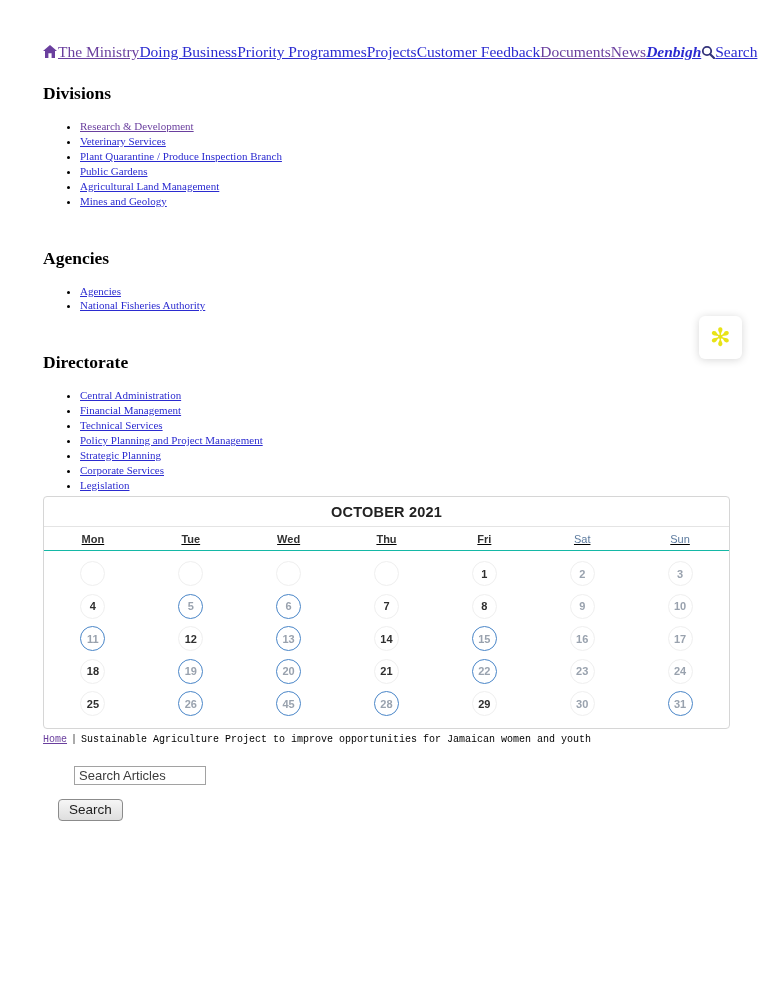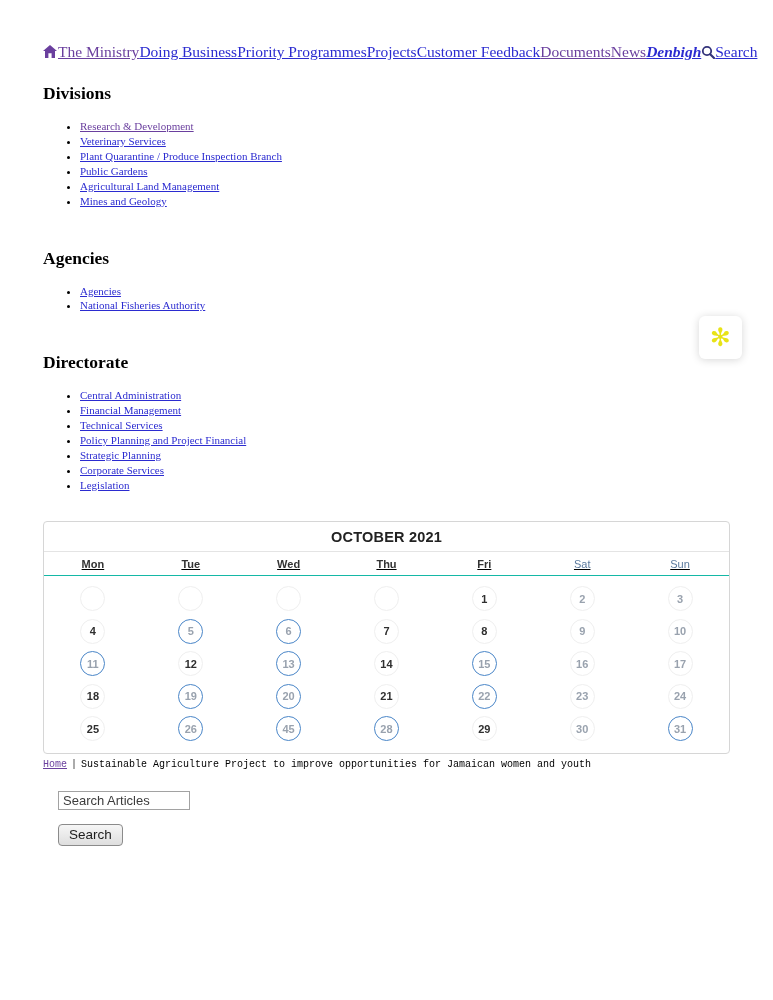--- a/index.html
+++ b/index.html
@@ -22,21 +22,21 @@
   section.list-section{margin-top:40px;}
   section.list-section:first-of-type{margin-top:21px;}
   h2.section-title{margin:0;font-size:17.5px;font-weight:bold;color:#000;}
   ul.section-list{margin:17px 0 0 0;padding-left:37px;}
   ul.section-list li{font-size:11px;line-height:1.08;margin:0 0 3px 0;}
   ul.section-list a{color:var(--link-blue);text-decoration:underline;}
   ul.section-list a.visited{color:var(--link-purple);}
 
   
   .calendar{
-    margin-top:30px;width:685px;border:1px solid #d6d6d6;border-radius:4px;
+    margin-top:5px;width:685px;border:1px solid #d6d6d6;border-radius:4px;
     font-family:"Liberation Sans", sans-serif;background:#fff;
   }
   .cal-title{
     text-align:center;padding:7px 0 6px;font-size:14.5px;font-weight:600;
     color:#222;border-bottom:1px solid #e4e4e4;letter-spacing:.2px;
   }
   .cal-days{
     display:grid;grid-template-columns:repeat(7,1fr);
     padding:6px 0 5px;border-bottom:1px solid #14b8a6;text-decoration:underline;
   }
@@ -57,21 +57,21 @@
   .breadcrumb{margin-top:5px;font-size:10px;font-family:Liberation Mono, monospace;}
   .breadcrumb a{color:var(--link-purple);text-decoration:underline;}
   .breadcrumb .sep{margin:0 4px;color:#333;}
   .breadcrumb .crumb-title{color:#000;}
 
   
   .article-search{margin-top:21px;margin-left:15px;font-family:"Liberation Sans", sans-serif;}
   .article-search input{
     width:122px;height:15px;font-size:13px;color:#3c3c3c;
     border:1px solid #a2a2a2;border-radius:0;padding:1px 4px;
-    font-family:"Liberation Sans", sans-serif;outline:none;
+    font-family:"Liberation Sans", sans-serif;outline:none;margin-left:16px;
   }
   .article-search button{
     display:block;margin-top:14px;font-size:13.5px;color:#1c1c1c;
     padding:2px 10px 3px;border:1px solid #8b8b8b;border-radius:4px;
     background:linear-gradient(#f6f6f6,#dedede);
     font-family:"Liberation Sans", sans-serif;cursor:pointer;
   }
 
   
   .a11y-widget{
@@ -114,21 +114,21 @@
           <li><a href="#">Agencies</a></li>
           <li><a href="#">National Fisheries Authority</a></li>
         </ul>
       </section>
       <section class="list-section">
         <h2 class="section-title">Directorate</h2>
         <ul class="section-list">
           <li><a href="#">Central Administration</a></li>
           <li><a href="#">Financial Management</a></li>
           <li><a href="#">Technical Services</a></li>
-          <li><a href="#">Policy Planning and Project Financial</a></li>
+          <li><a href="#">Policy Planning and Project Management</a></li>
           <li><a href="#">Strategic Planning</a></li>
           <li><a href="#">Corporate Services</a></li>
           <li><a href="#">Legislation</a></li>
         </ul>
       </section>
     </div>
 
   <div class="calendar">
     <div class="cal-title">OCTOBER 2021</div>
     <div class="cal-days" id="cal-days">

